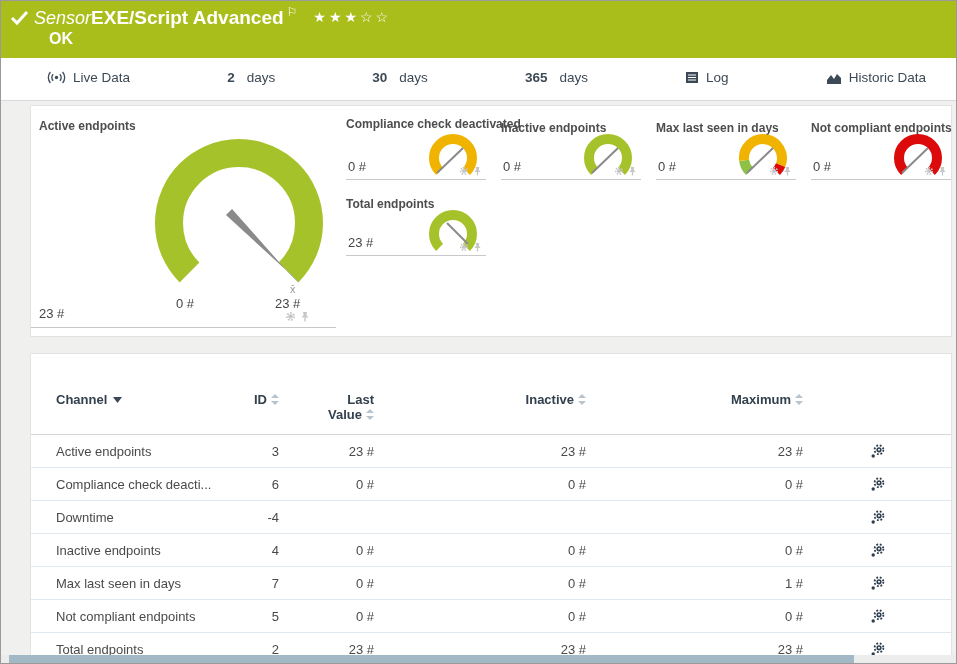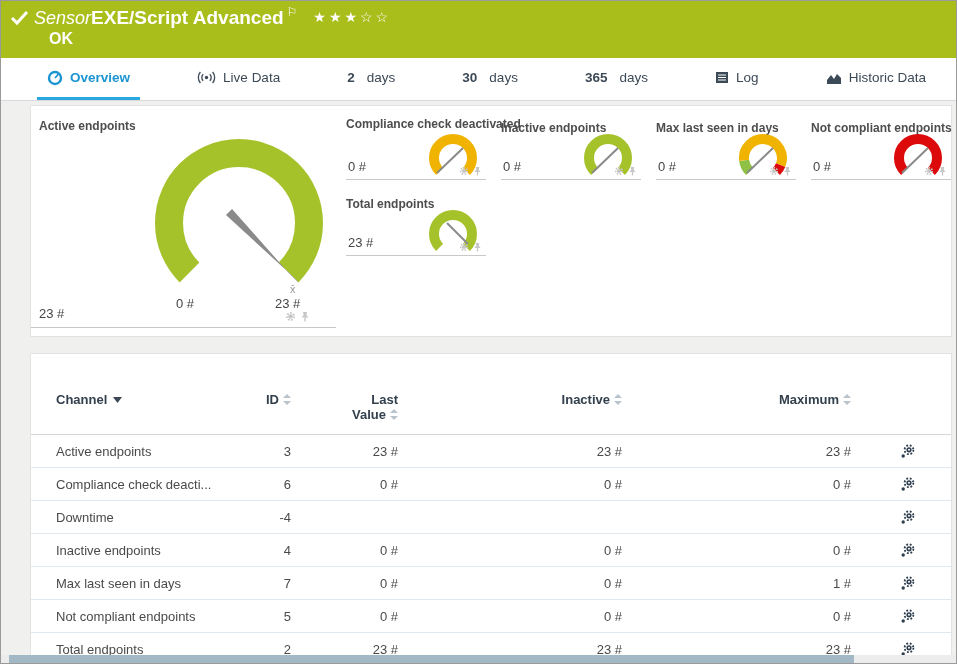--- a/index.html
+++ b/index.html
@@ -33,21 +33,21 @@
   .tile-title{position:absolute;font-size:12px;font-weight:700;color:#4d4d4d;white-space:nowrap;}
   .tile-value{position:absolute;font-size:13px;color:#454545;}
   .scale-label{position:absolute;font-size:13px;color:#454545;}
   .avg-mark{position:absolute;font-size:11px;color:#999;}
   .corner-icons{position:absolute;display:flex;gap:4px;}
 
   
   .tile{position:absolute;width:140px;height:66px;border-bottom:1px solid #c9c9c9;}
 
   
-  .thead,.trow{display:grid;grid-template-columns:195px 28px 95px 212px 217px 1fr;padding-left:25px;box-sizing:border-box;gap:12px;}
+  .thead,.trow{display:grid;grid-template-columns:195px 28px 95px 212px 217px 1fr;padding-left:25px;box-sizing:border-box;}
   .thead{padding-top:38px;padding-bottom:12px;border-bottom:1px solid #d6d6d6;color:#33404d;font-weight:700;font-size:13px;line-height:15px;}
   .trow{height:33px;align-items:center;border-bottom:1px solid #e1e8ee;font-size:13px;color:#4a4a4a;}
   .num{text-align:right;}
   .hcell{white-space:nowrap;}
   .gearcell{display:flex;justify-content:center;}
   .sorticon{margin-left:4px;vertical-align:-1px;}
   .chan-caret{margin-left:6px;vertical-align:1px;}
 
   
   .hscroll{position:absolute;left:0;bottom:0;width:100%;height:8px;background:#ececec;z-index:5;}
@@ -64,27 +64,20 @@
           <polyline points="2,8 7,13 17,2" fill="none" stroke="#fff" stroke-width="3"></polyline>
         </svg>
     </span>
     <div class="titleline">
       <span class="kind">Sensor</span><span class="sensorname">EXE/Script Advanced</span><span class="flag">⚐</span><span class="stars">★★★☆☆</span>
     </div>
     <div class="okstate">OK</div>
   </div>
 
   <div class="tabbar">
-    <div class="tab active">
-      <svg width="16" height="16" viewBox="0 0 16 16">
-        <circle cx="8" cy="8" r="6" fill="none" stroke="#1b95d2" stroke-width="2.4"></circle>
-        <line x1="8" y1="8" x2="11.5" y2="4" stroke="#1b95d2" stroke-width="1.8"></line>
-      </svg>
-      <span>Overview</span>
-    </div>
     <div class="tab">
       <svg width="19" height="13" viewBox="0 0 19 13">
         <circle cx="9.5" cy="6.5" r="1.7" fill="#3c4956"></circle>
         <path d="M6.2 3.2 a4.6 4.6 0 0 0 0 6.6 M3.4 1 a8.4 8.4 0 0 0 0 11 M12.8 3.2 a4.6 4.6 0 0 1 0 6.6 M15.6 1 a8.4 8.4 0 0 1 0 11" fill="none" stroke="#3c4956" stroke-width="1.3"></path>
       </svg>
       <span>Live Data</span>
     </div>
     <div class="tab">
       <span class="num">2</span>
       <span>days</span>

